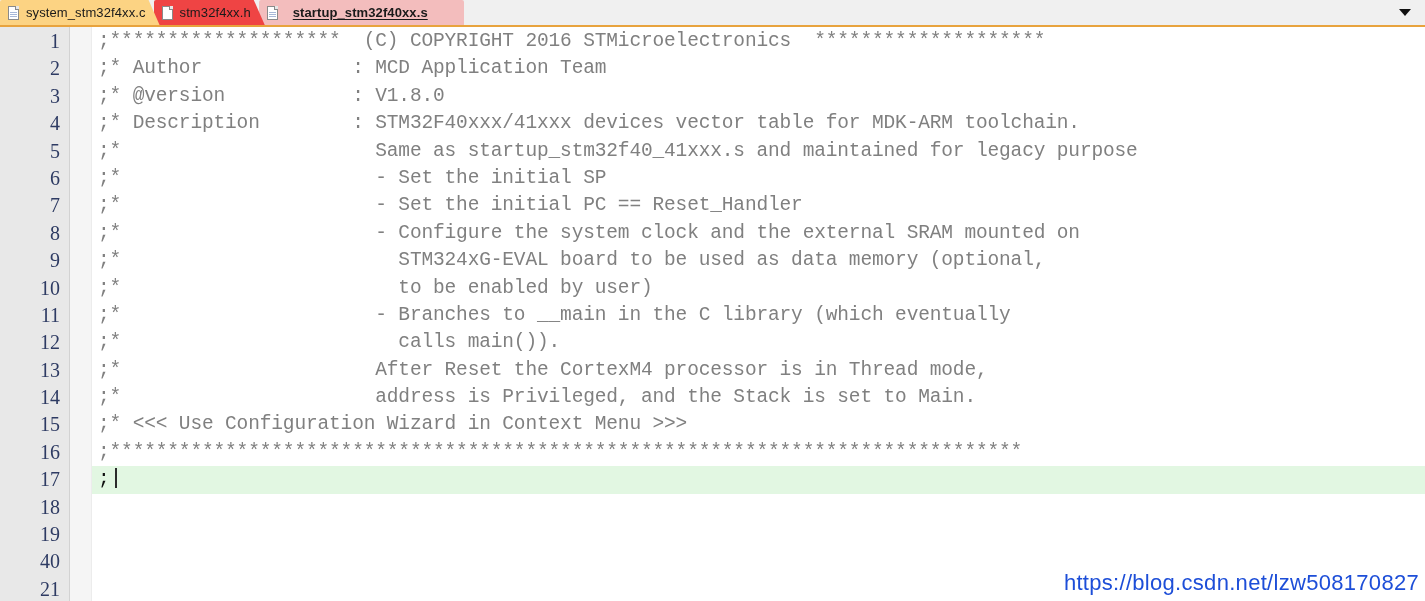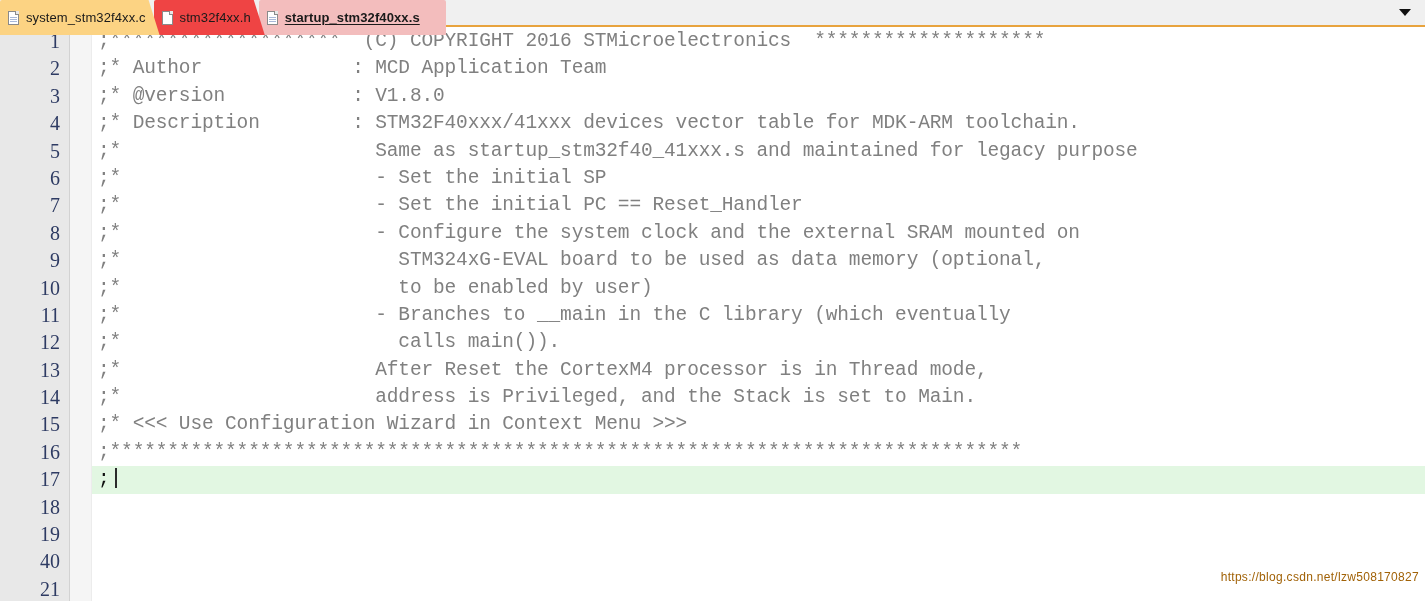--- a/index.html
+++ b/index.html
@@ -30,36 +30,36 @@
     content: "";
     position: absolute;
     left: 0; right: 0; bottom: -2px;
     height: 2px;
     background: #e8a33d;
   }
   .tab {
     position: relative;
     display: flex;
     align-items: center;
-    height: 35px;
+    height: 25px;
     padding: 0 14px 0 8px;
     margin-right: -6px;
     font-size: 13px;
     color: #1a1a1a;
     white-space: nowrap;
     cursor: pointer;
     border-top-left-radius: 2px;
     border-top-right-radius: 2px;
     
     clip-path: polygon(0 0, calc(100% - 11px) 0, 100% 100%, 0 100%);
   }
   .tab .tab-label { margin-left: 7px; letter-spacing: .1px; }
   .tab.yellow  { background: #fcd383; z-index: 3; }
   .tab.green   { background: #ef4444; z-index: 2; }
-  .tab.pink    { background: #f3bdbd; z-index: 1; padding-right: 26px; clip-path: none; }
+  .tab.pink    { background: #f3bdbd; z-index: 1; padding-right: 36px; clip-path: none; gap: 8px; }
   .tab.pink .tab-label {
     font-weight: bold;
     text-decoration: underline;
     text-underline-offset: 2px;
   }
 
   
   .doc-icon {
     position: relative;
     width: 11px;
@@ -161,24 +161,24 @@
     border-left: 2px solid #2b2b2b;
     height: 20px;
     vertical-align: -4px;
     margin-left: 5px;
   }
 
   
   .watermark {
     position: absolute;
     right: 6px;
-    bottom: 17px;
+    bottom: 5px;
     font-family: "Liberation Sans", sans-serif;
-    font-size: 12px;
-    color: #a16207;
+    font-size: 22px;
+    color: #1d4ed8;
     letter-spacing: .3px;
     pointer-events: none;
     user-select: none;
   }
 </style>
 </head>
 <body>
 
 <div class="tabbar">
 

